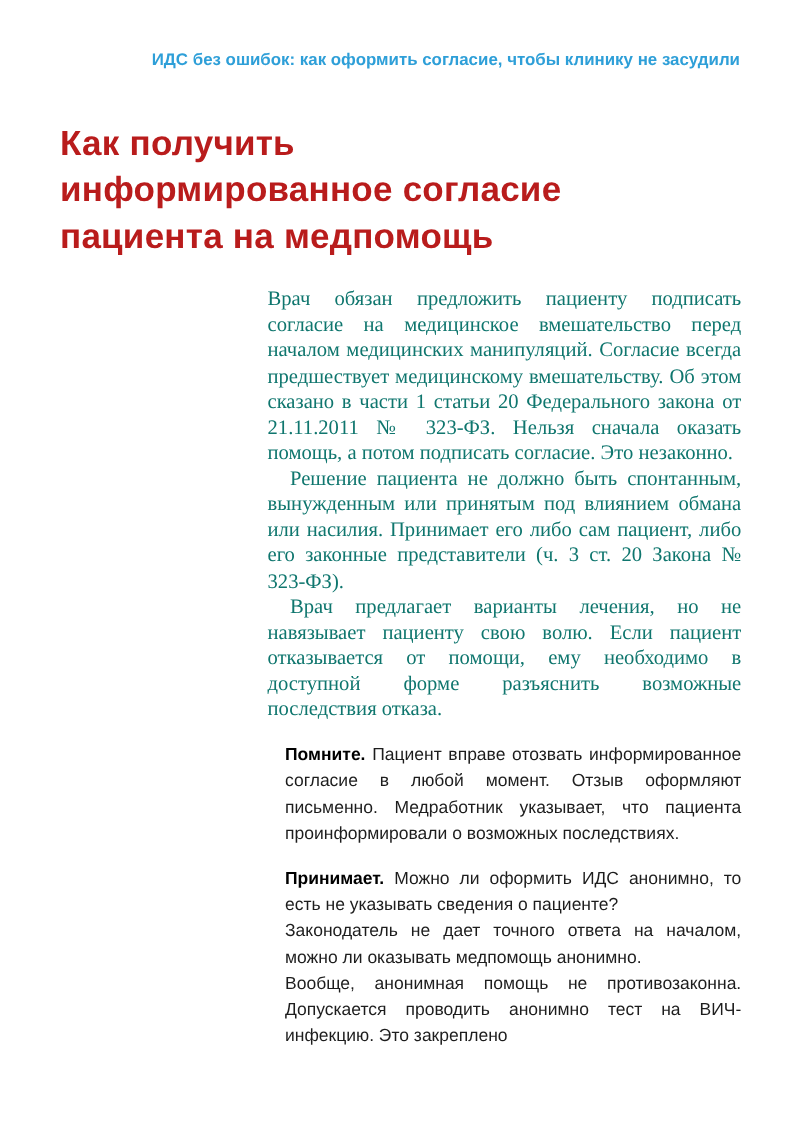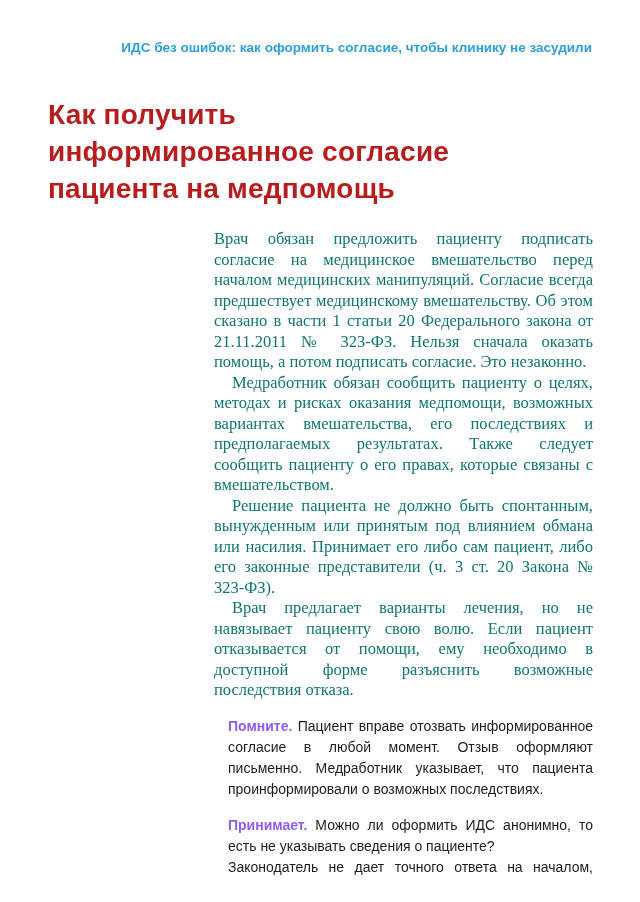--- a/index.html
+++ b/index.html
@@ -64,40 +64,39 @@
   .callout-p {
     margin: 0;
     font-family: "Liberation Sans", sans-serif;
     font-size: 14px;
     line-height: 21px;
     text-align: justify;
     color: #1d1d1d;
     hyphens: auto;
   }
   .callout-label {
-    color: #8b5cf6;
+    color: #000000;
     font-weight: 700;
   }
 </style>
 </head>
 <body>
 
 <div class="page">
 
   <div class="running-header">ИДС без ошибок: как оформить согласие, чтобы клинику не засудили</div>
 
   <h1 class="article-title">Как получить
 информированное согласие
 пациента на медпомощь</h1>
 
   <div class="column">
 
     <p class="body-p">Врач обязан предложить пациенту подписать согласие на медицинское вмешательство перед началом медицинских манипуляций. Согласие всегда предшествует медицинскому вмешательству. Об этом сказано в части 1 статьи 20 Федерального закона от 21.11.2011 № 323-ФЗ. Нельзя сначала оказать помощь, а потом подписать согласие. Это незаконно.</p>
 
-    <p class="body-p">Медработник обязан сообщить пациенту о целях, методах и рисках оказания медпомощи, возможных вариантах вмешательства, его последствиях и предполагаемых результатах. Также следует сообщить пациенту о его правах, которые связаны с вмешательством.</p>
 
     <p class="body-p">Решение пациента не должно быть спонтанным, вынужденным или принятым под влиянием обмана или насилия. Принимает его либо сам пациент, либо его законные представители (ч. 3 ст. 20 Закона № 323-ФЗ).</p>
 
     <p class="body-p">Врач предлагает варианты лечения, но не навязывает пациенту свою волю. Если пациент отказывается от помощи, ему необходимо в доступной форме разъяснить возможные последствия отказа.</p>
 
     <div class="callout">
       <p class="callout-p"><span class="callout-label">Помните.</span> <span>Пациент вправе отозвать информированное согласие в любой момент. Отзыв оформляют письменно. Медработник указывает, что пациента проинформировали о возможных последствиях.</span></p>
     </div>
 
     <div class="callout">

